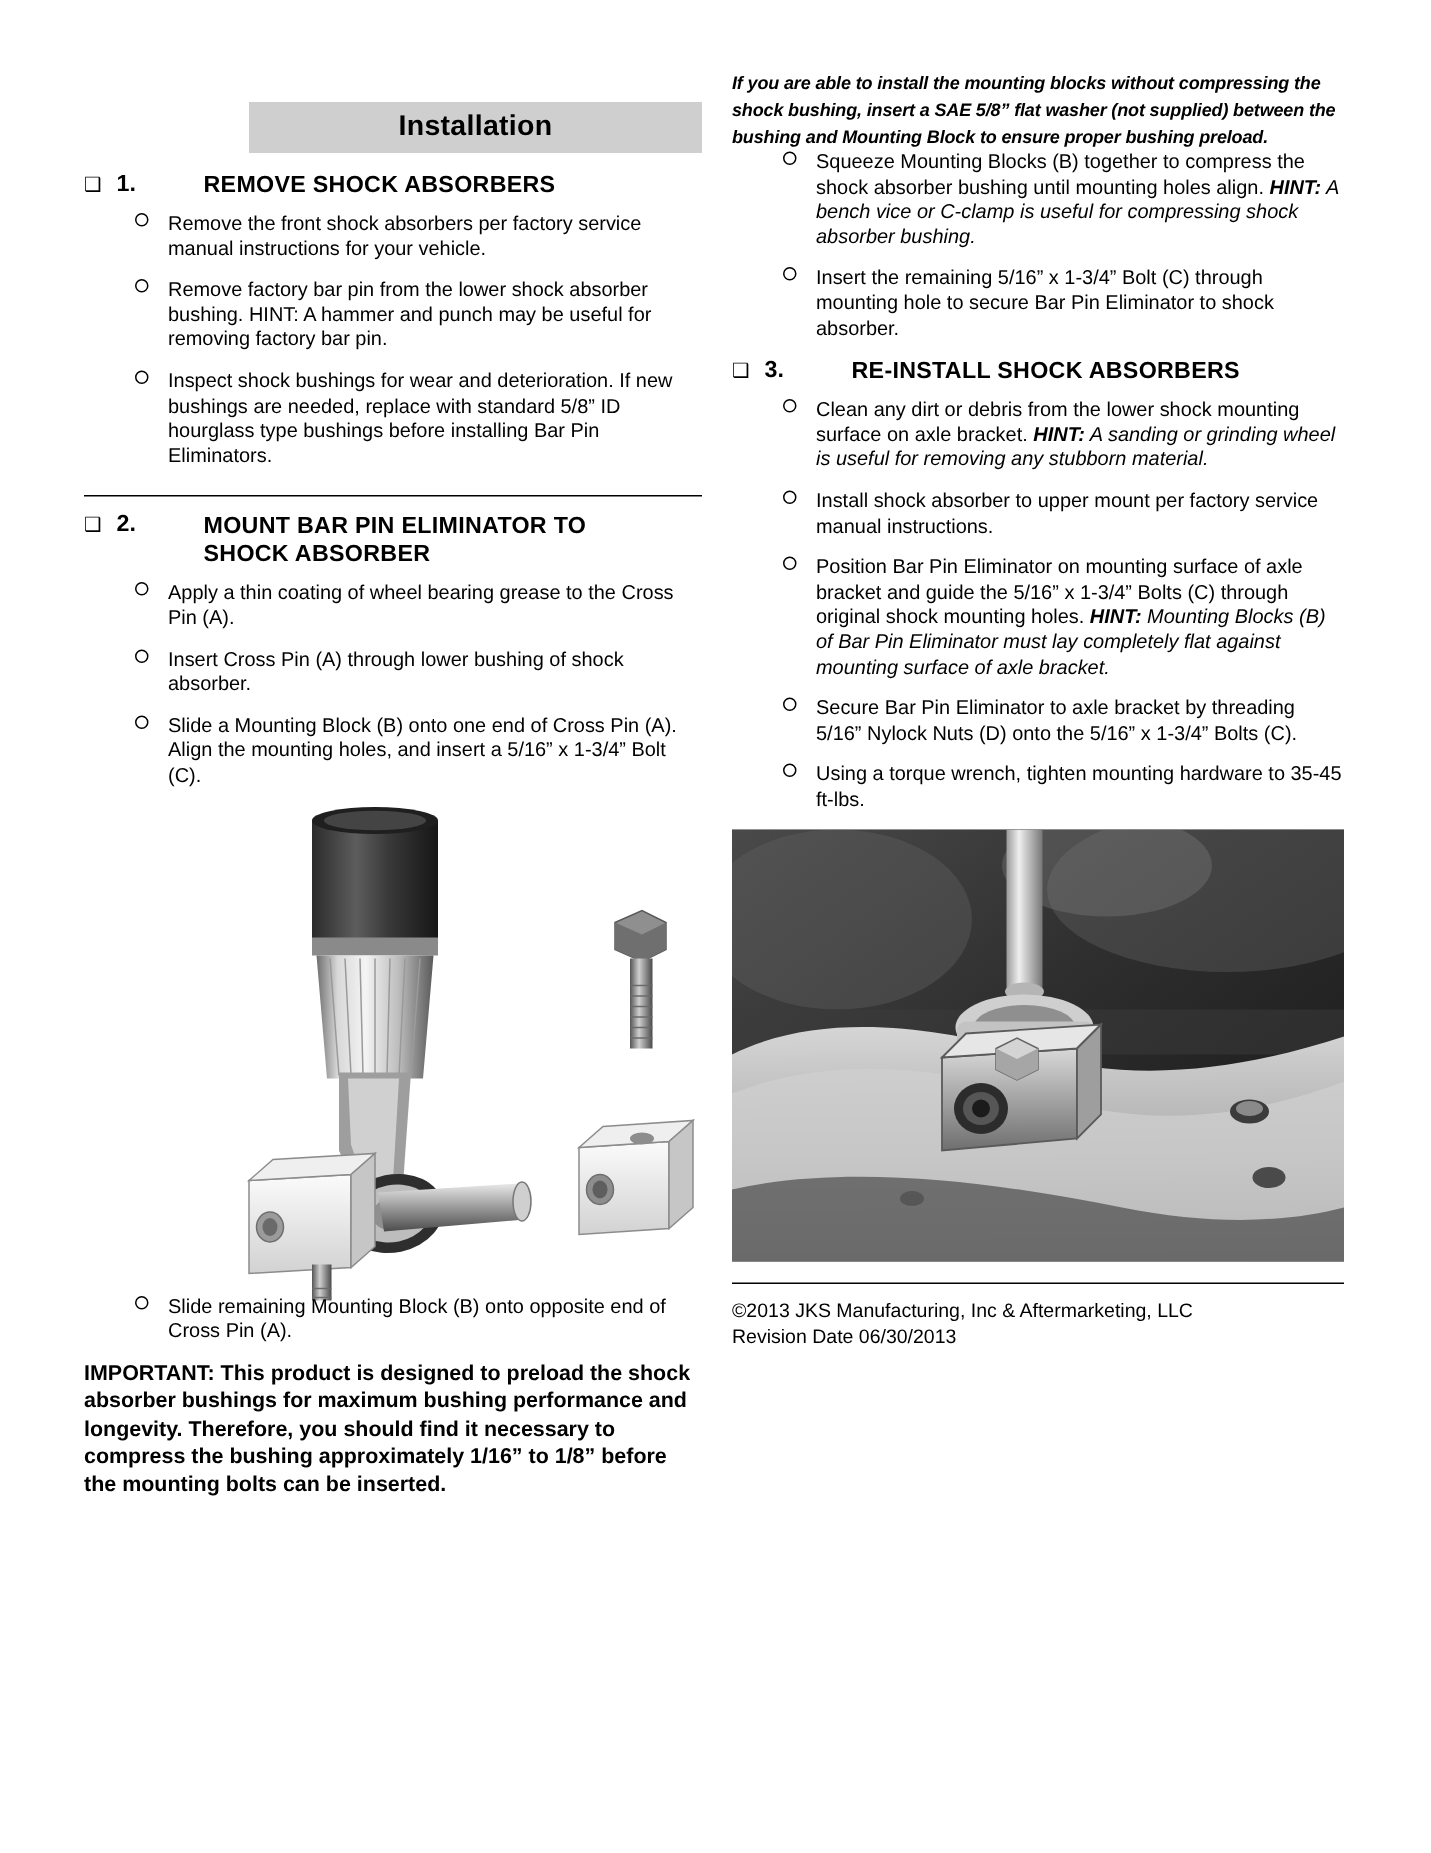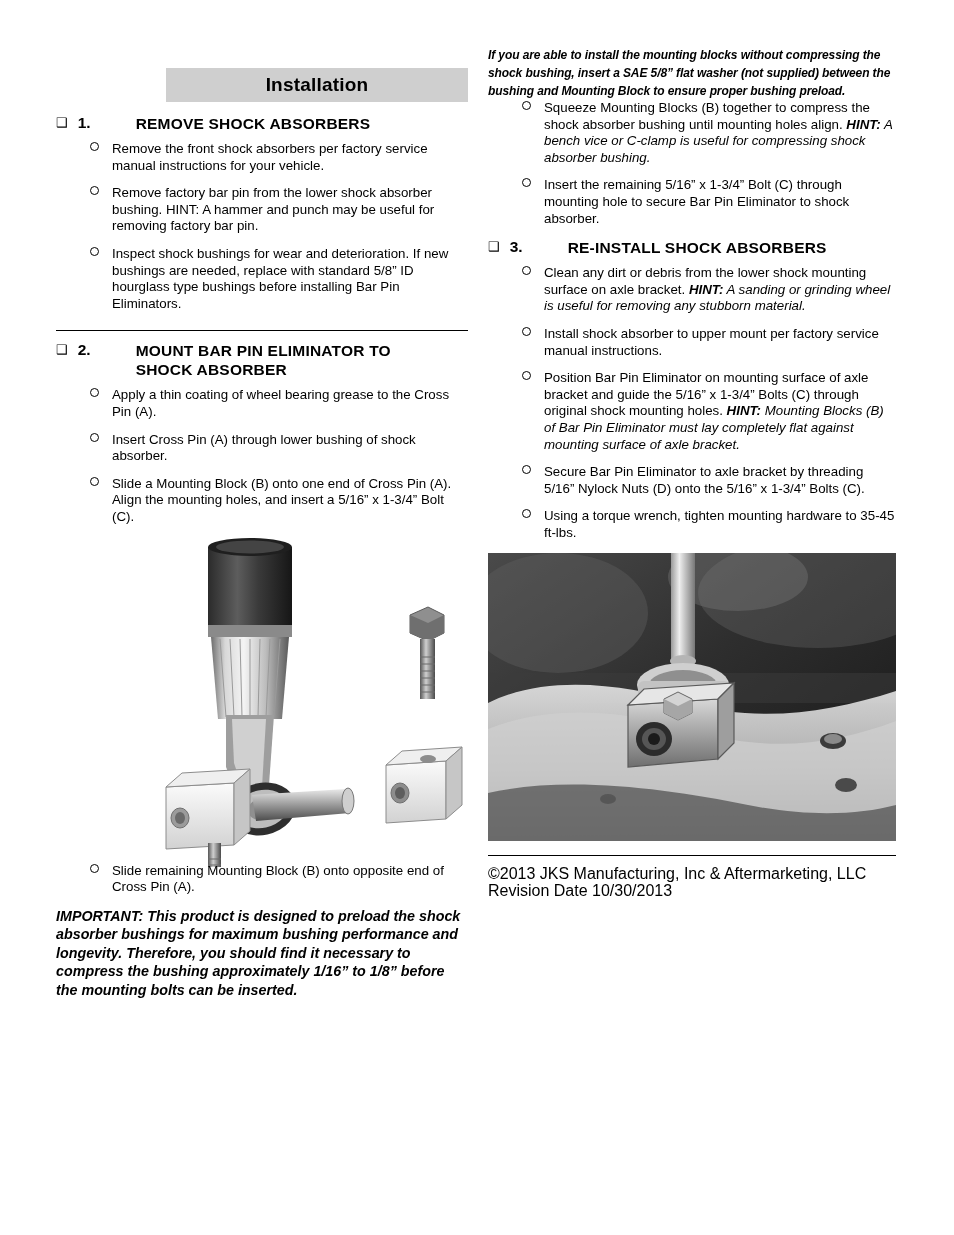--- a/index.html
+++ b/index.html
@@ -106,38 +106,37 @@
     font-weight: bold;
     font-style: italic;
   }
   .hint-text {
     font-style: italic;
   }
   .important {
     font-size: 14.3px;
     line-height: 18.5px;
     font-weight: bold;
-    font-style: italic;
     margin-top: 0;
   }
   .photo {
     width: 408px;
     height: 288px;
     background: #3a3a3a;
     overflow: hidden;
     position: relative;
     margin-top: 12px;
   }
   .footer-rule {
     border-top: 1px solid #000;
     margin-top: 14px;
     margin-bottom: 9px;
   }
   .copyright {
-    font-size: 16px;
+    font-size: 13px;
     line-height: 17px;
   }
   .footer {
     position: absolute;
     left: 56px;
     top: 1245px;
     width: 840px;
     font-size: 11.5px;
     color: #8c8c8c;
     display: flex;
@@ -402,21 +401,21 @@
           <path d="M176,146 L190,139 L204,146 L204,160 L190,167 L176,160 Z" fill="#d4d4d4" stroke="#666"></path>
           <path d="M176,146 L190,153 L204,146 L204,160 L190,167 L176,160 Z" fill="#a6a6a6"></path>
         </g>
 
         <path d="M0,240 C80,222 180,236 260,252 C320,264 370,262 408,252 L408,288 L0,288 Z" fill="#2a2a2a" opacity="0.55"></path>
       </svg>
     </div>
 
     <div class="footer-rule"></div>
     <div class="copyright">©2013 JKS Manufacturing, Inc &amp; Aftermarketing, LLC</div>
-    <div class="copyright">Revision Date 10/30/2013</div>
+    <div class="copyright">Revision Date 06/30/2013</div>
   </div>
 
   <div class="footer">
     <div class="f-left">2 Page</div>
     <div class="f-mid">JKS9603</div>
     <div class="f-right">JKS Bar Pin Eliminator Installation</div>
   </div>
 
 </div>
 

